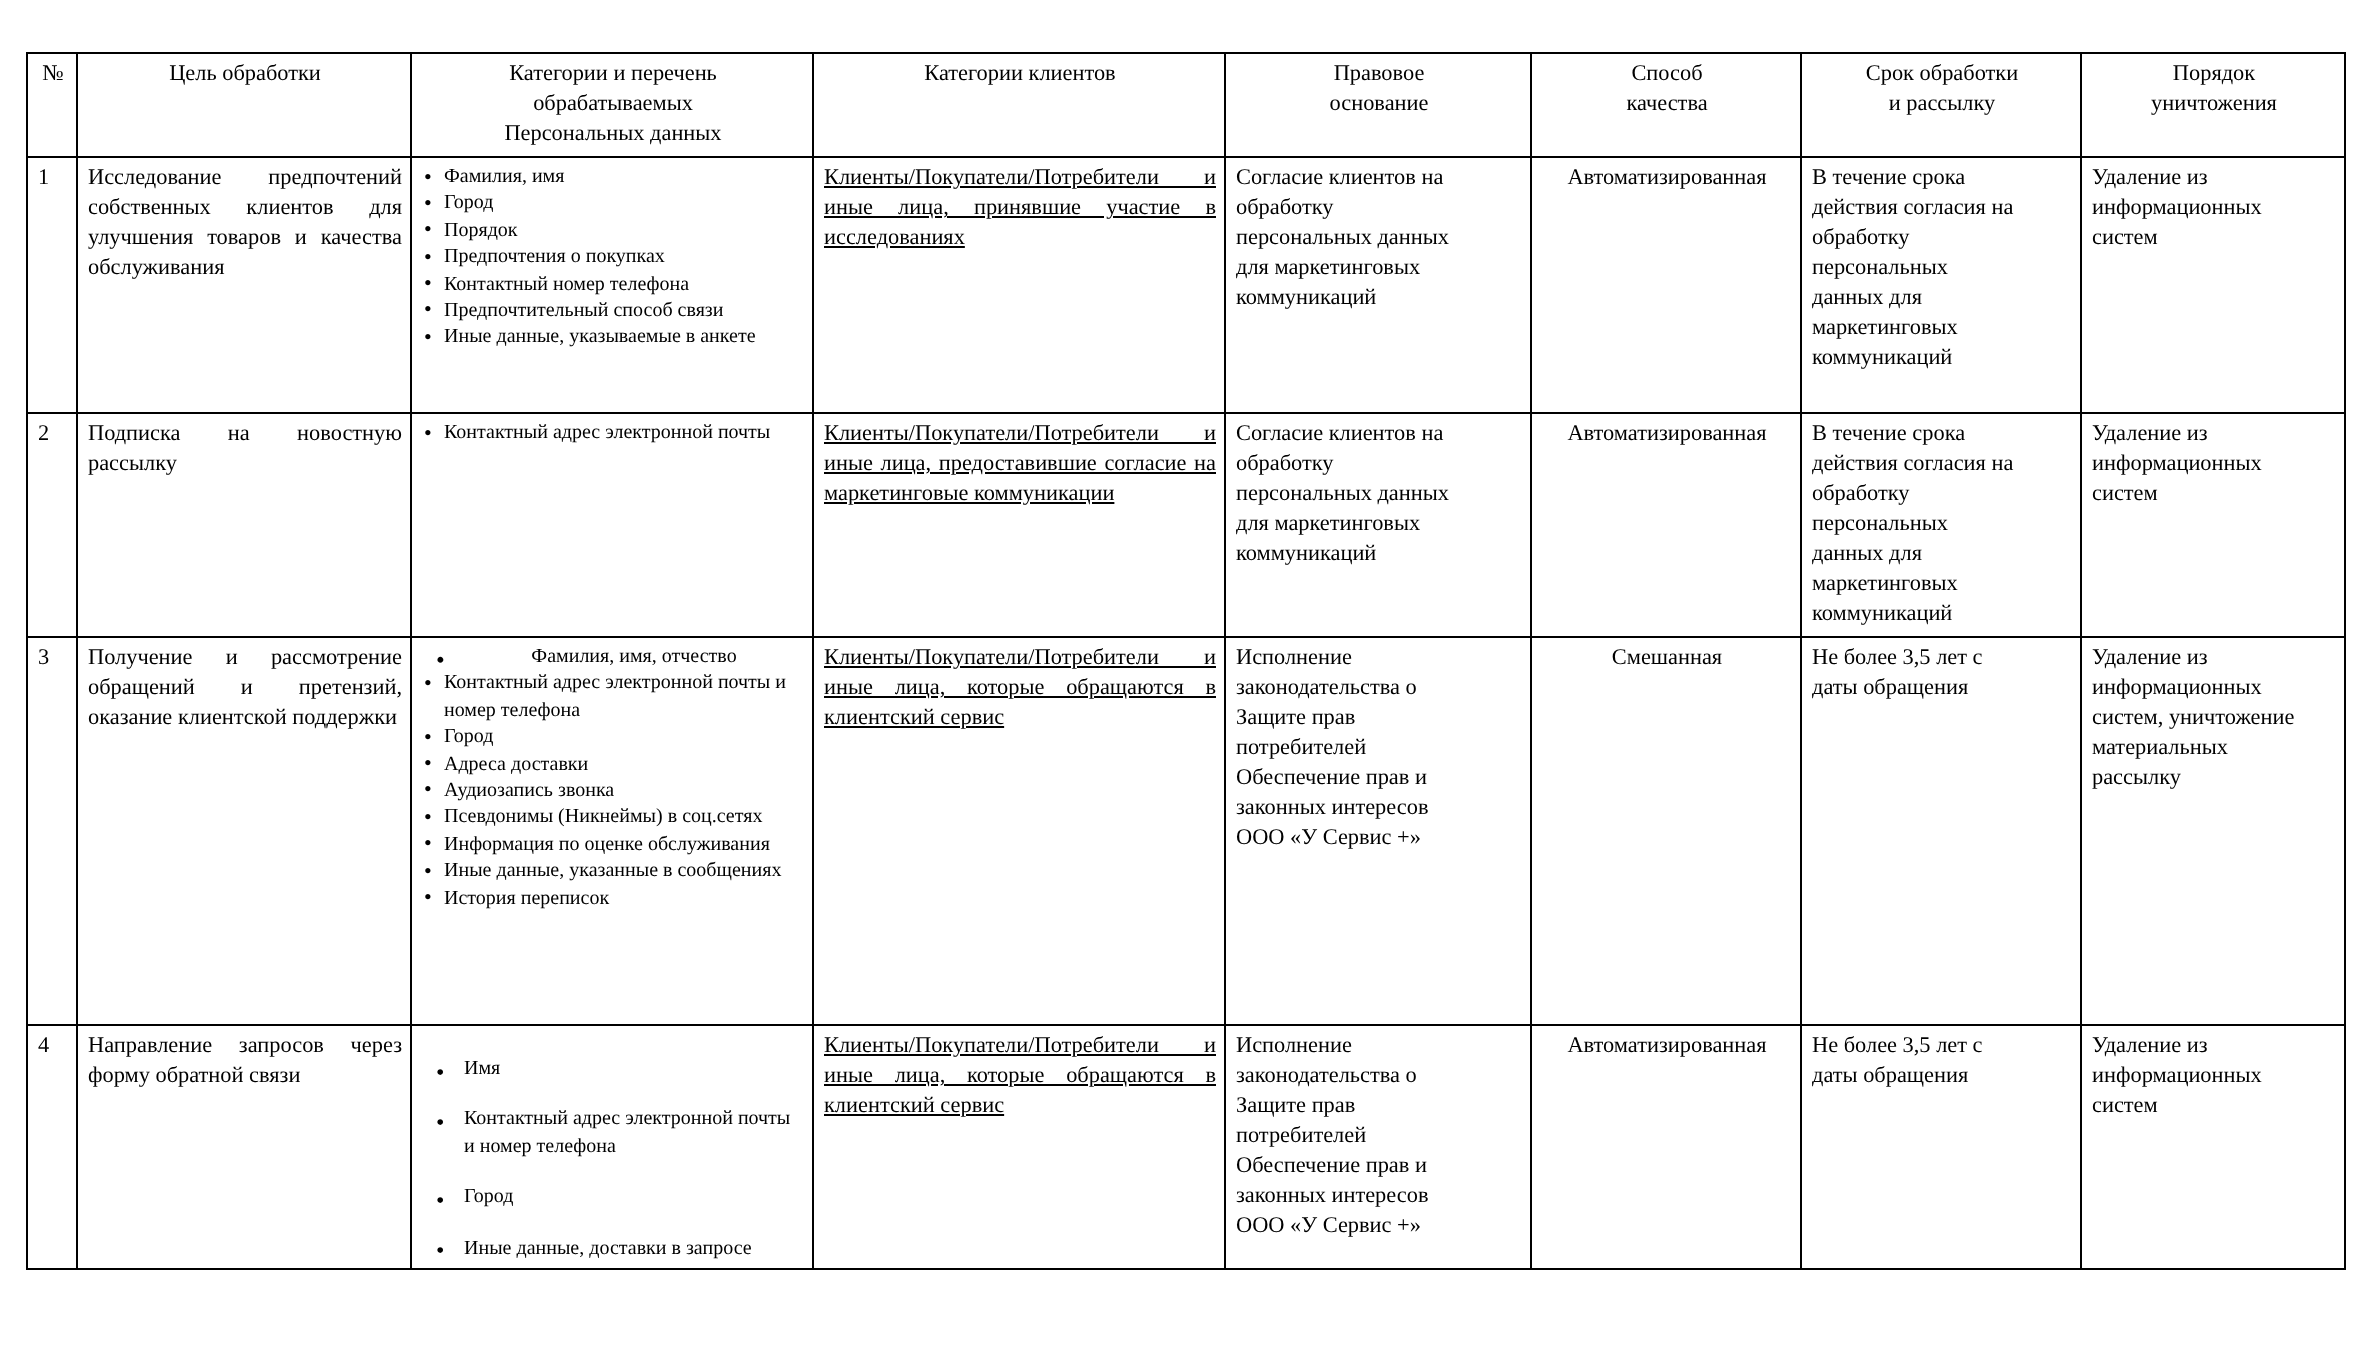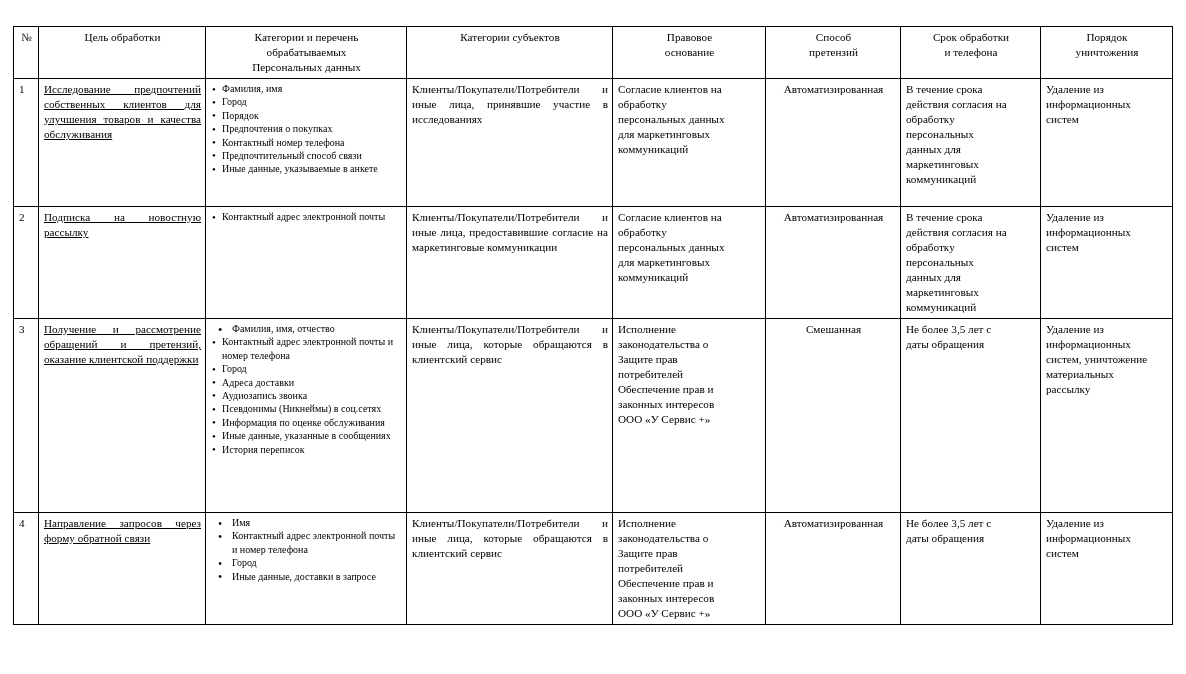--- a/index.html
+++ b/index.html
@@ -70,36 +70,35 @@
     padding-left: 4px;
     font-size: 11.6px;
   }
 
   td.purpose-cell {
     text-align: justify;
     text-justify: inter-word;
     padding-left: 7px;
     padding-right: 7px;
     font-size: 11.3px;
-    text-decoration: underline;
   }
   td.purpose-cell .para {
     text-align: justify;
     text-align-last: left;
     margin: 0;
   }
 
   td.subj-cell {
     text-align: justify;
     text-align-last: left;
     padding-left: 6px;
     padding-right: 5px;
     font-size: 11.2px;
   }
-  td.subj-cell .para { margin: 0; text-align: justify; text-align-last: left; }
+  td.subj-cell .para { margin: 0; text-align: justify; text-align-last: left; text-decoration: underline; }
 
   td.legal-cell   { font-size: 11.2px; padding-left: 6px; }
   td.method-cell  { font-size: 11.2px; padding-left: 7px; text-align: center; }
   td.term-cell    { font-size: 11.2px; padding-left: 6px; }
   td.destroy-cell { font-size: 11.2px; padding-left: 6px; margin-left: 25px; }
 
   td.legal-cell .para,
   td.method-cell .para,
   td.term-cell .para,
   td.destroy-cell .para { margin: 0; }
@@ -119,28 +118,30 @@
   }
   ul.bullets > li::before {
     content: "\2022";
     position: absolute;
     left: 1px;
     top: -0.5px;
     font-size: 11px;
   }
   ul.bullets.wide-bullet > li {
     padding-left: 21px;
+    margin-top: 12px;
   }
   ul.bullets.wide-bullet > li::before {
     left: 7px;
     font-size: 12px;
   }
   
   ul.bullets > li.big-bullet {
     padding-left: 21px;
+    text-align: center;
   }
   ul.bullets > li.big-bullet::before {
     left: 7px;
     font-size: 12.5px;
   }
 
   .spell-error {
     text-decoration-style: wavy;
     text-decoration-color: #e03030;
     text-decoration-thickness: 1px;
@@ -171,33 +172,33 @@
         </th>
         <th>
           <div>Цель обработки</div>
         </th>
         <th>
           <div>Категории и перечень</div>
           <div>обрабатываемых</div>
           <div>Персональных данных</div>
         </th>
         <th>
-          <div>Категории субъектов</div>
+          <div>Категории клиентов</div>
         </th>
         <th>
           <div>Правовое</div>
           <div>основание</div>
         </th>
         <th>
           <div>Способ</div>
-          <div>претензий</div>
+          <div>качества</div>
         </th>
         <th>
           <div>Срок обработки</div>
-          <div>и телефона</div>
+          <div>и рассылку</div>
         </th>
         <th>
           <div>Порядок</div>
           <div>уничтожения</div>
         </th>
       </tr>
     </thead>
 
     <tbody id="table-body">
         <tr style="height: 128px;">

